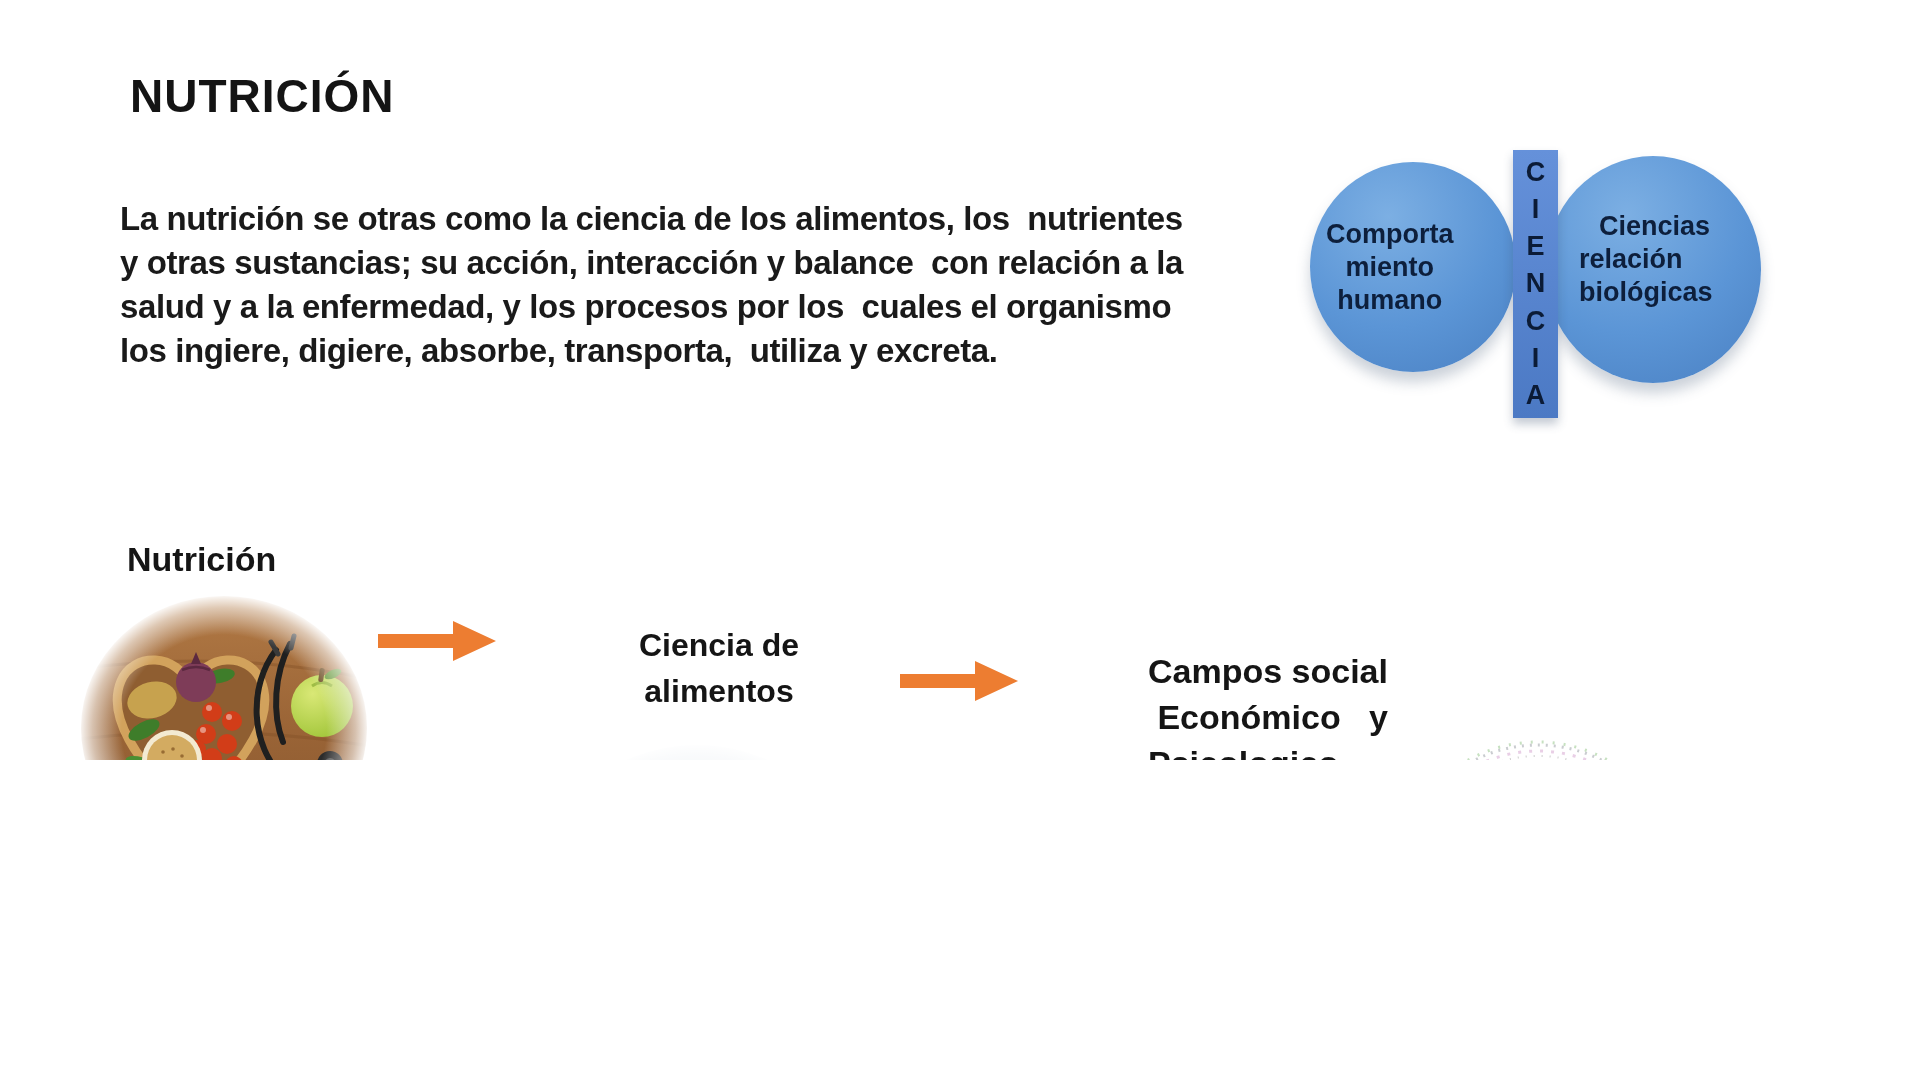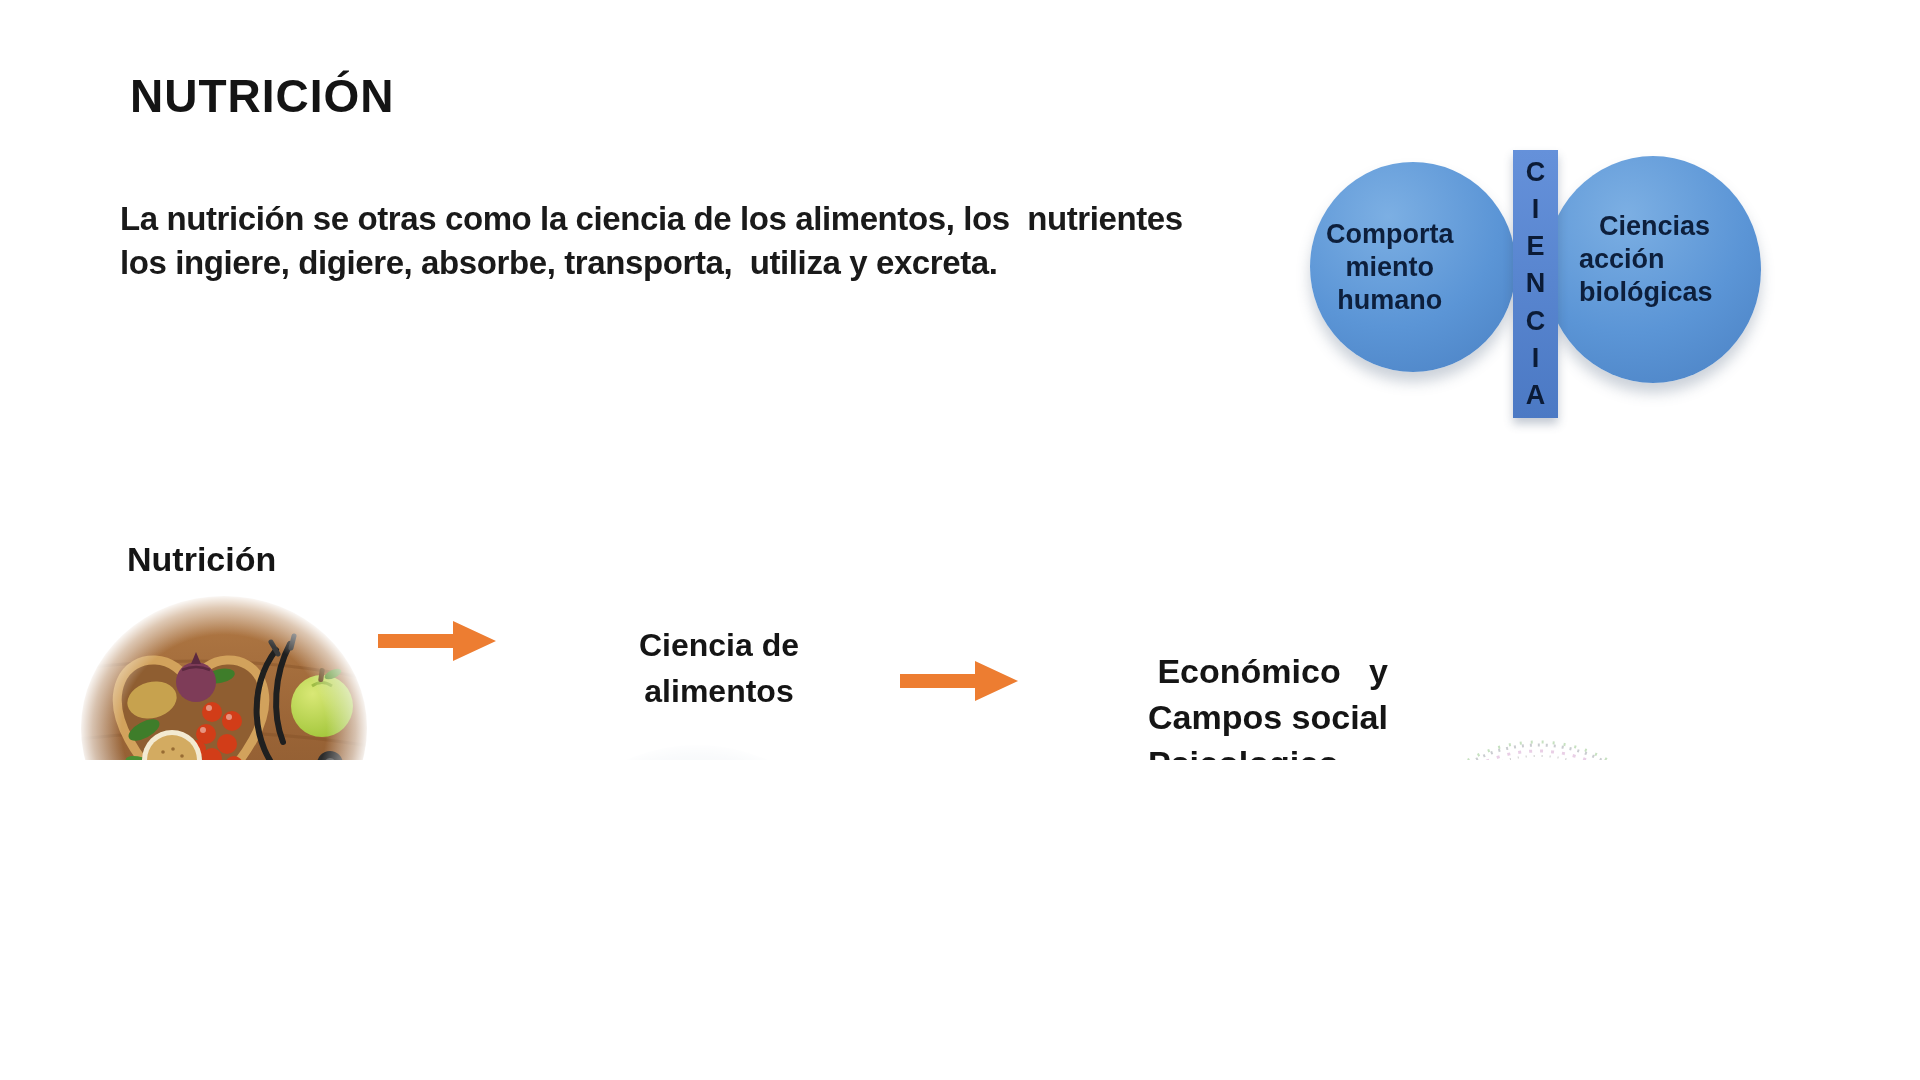--- a/index.html
+++ b/index.html
@@ -57,34 +57,36 @@
 </style>
 </head>
 <body>
 
 <div class="slide">
 
   <h1 class="title">NUTRICIÓN</h1>
 
   <div class="intro">
     <div>La nutrición se otras como la ciencia de los alimentos, los  nutrientes</div>
+    <div>y otras sustancias; su acción, interacción y balance  con relación a la</div>
+    <div>salud y a la enfermedad, y los procesos por los  cuales el organismo</div>
     <div>los ingiere, digiere, absorbe, transporta,  utiliza y excreta.</div>
   </div>
 
   <div class="venn-circle venn-left">
     <div>
       <div>Comporta</div>
       <div>miento</div>
       <div>humano</div>
     </div>
   </div>
   <div class="venn-circle venn-right">
     <div class="lbl">
       <div class="indent">Ciencias</div>
-      <div>acción</div>
+      <div>relación</div>
       <div>biológicas</div>
     </div>
   </div>
   <div class="venn-bar">
     <div>C</div>
     <div>I</div>
     <div>E</div>
     <div>N</div>
     <div>C</div>
     <div>I</div>
@@ -92,22 +94,22 @@
   </div>
 
   <div class="flow-label step1-label">Nutrición</div>
 
   <div class="flow-label step2-label">
     <div>Ciencia de</div>
     <div>alimentos</div>
   </div>
 
   <div class="flow-label step3-label">
+    <div>Campos social</div>
     <div> Económico   y</div>
-    <div>Campos social</div>
     <div>Psicologico</div>
   </div>
 
   <svg class="arrow arrow1" viewBox="0 0 118 40">
     <path d="M0,13 H75 V0 L118,20 75,40 V27 H0 Z" fill="#ED7D31"></path>
   </svg>
   <svg class="arrow arrow2" viewBox="0 0 118 40">
     <path d="M0,13 H75 V0 L118,20 75,40 V27 H0 Z" fill="#ED7D31"></path>
   </svg>
 

